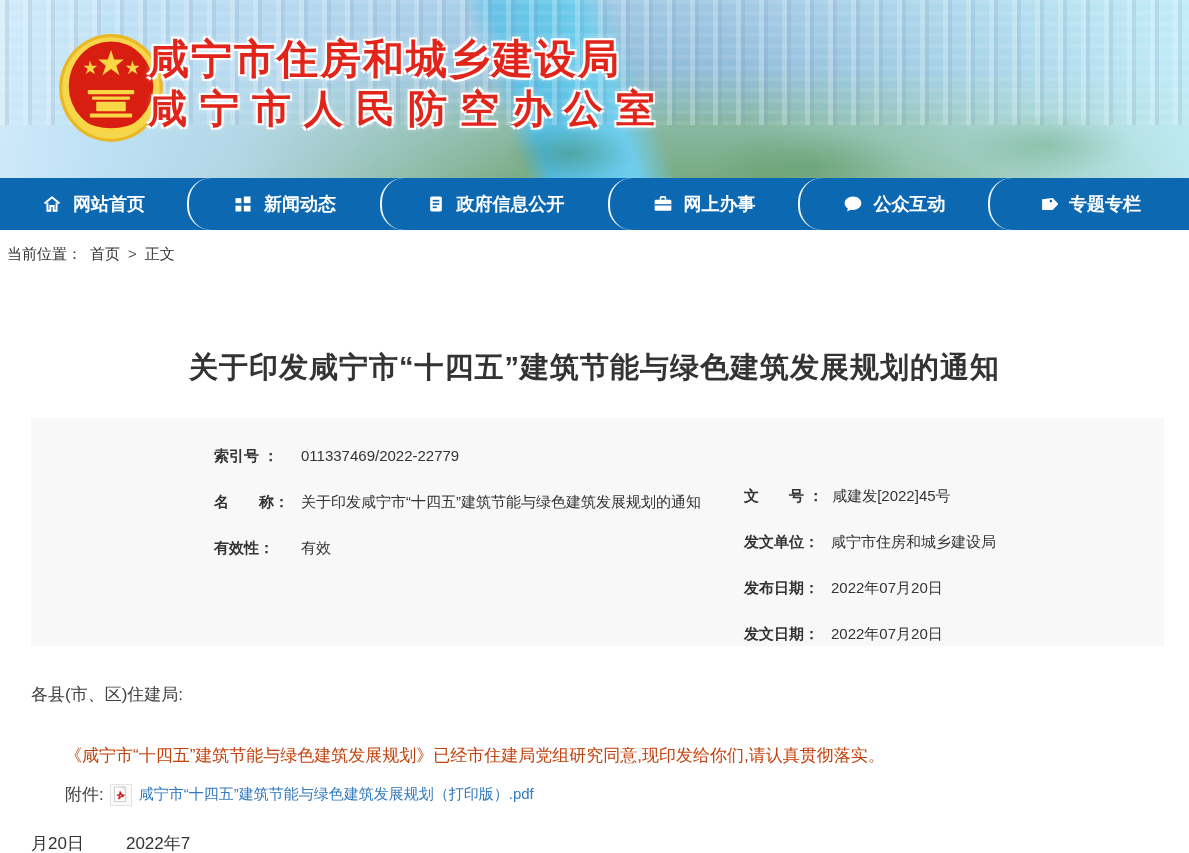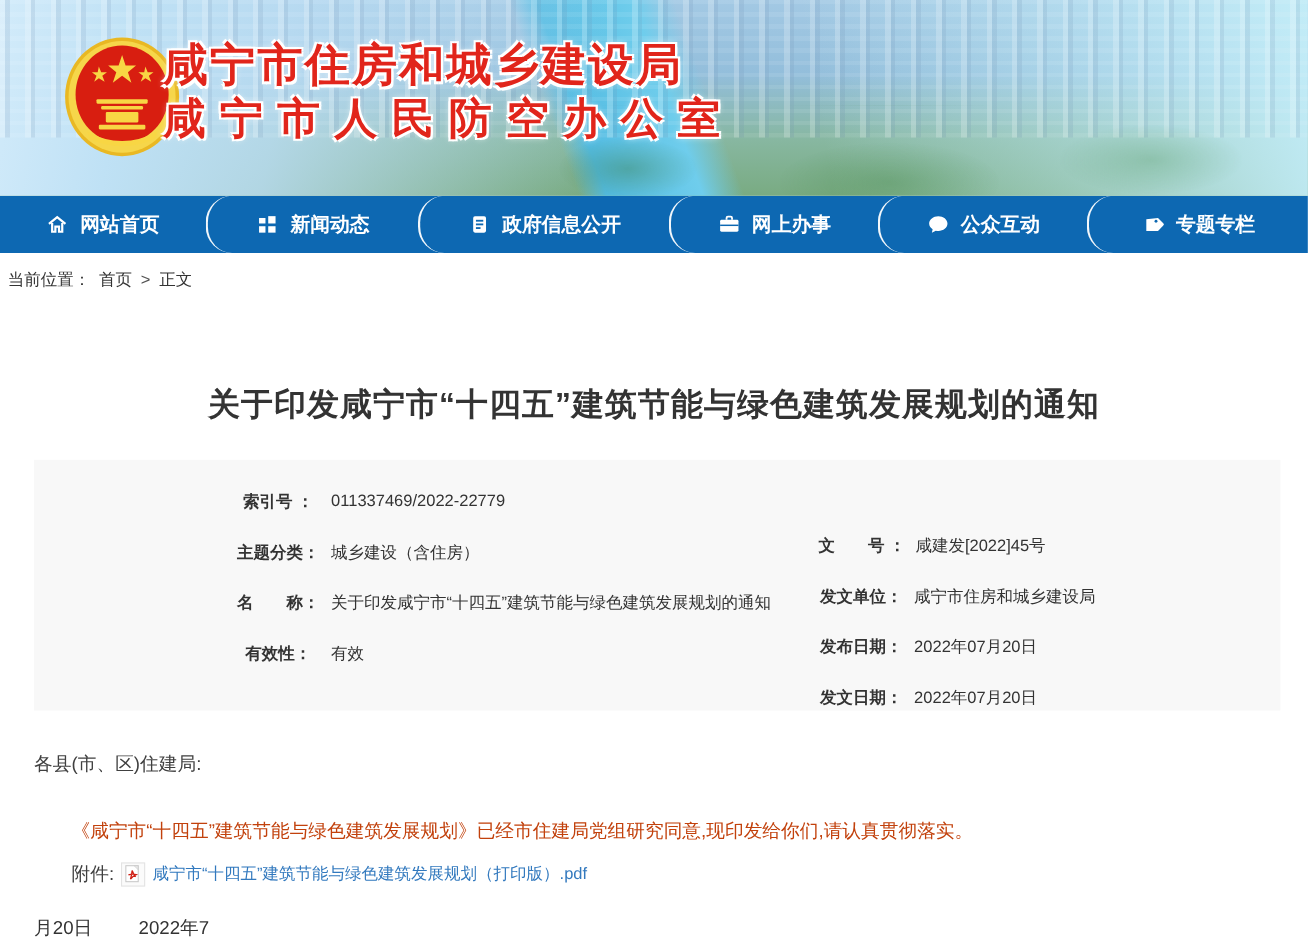--- a/index.html
+++ b/index.html
@@ -61,21 +61,21 @@
   .breadcrumb a { color:#333; text-decoration:none; cursor:pointer; }
   .crumb-sep { margin:0 8px; color:#555; }
   .crumb-home { margin-left:8px; }
 
   
   .article-title {
     margin-top:72px; text-align:center; font-size:29px; font-weight:bold;
     color:#333; letter-spacing:1px;
   }
   .meta-box {
-    margin:30px 25px 0 31px; height:228px; background:#f8f8f8; padding-top:29px;text-align:center;
+    margin:30px 25px 0 31px; height:228px; background:#f8f8f8; padding-top:29px;
   }
   .meta-grid { display:flex; }
   .meta-col-left { margin-left:183px; width:470px; }
   .meta-col-right { margin-left:60px; flex:1;margin-top:40px; }
   .meta-row { display:flex; height:46px; font-size:15px; align-items:flex-start; }
   .meta-label { font-weight:bold; color:#333; white-space:pre; flex:0 0 78px; }
   .meta-value { color:#333; margin-left:9px; white-space:nowrap; }
 
   
   .doc-body { margin:0 25px 0 31px; font-size:17px; color:#404040; }
@@ -187,24 +187,20 @@
 <h1 class="article-title">关于印发咸宁市“十四五”建筑节能与绿色建筑发展规划的通知</h1>
 
 <div class="meta-box">
   <div class="meta-grid">
     <div class="meta-col-left">
       <div class="meta-row">
         <span class="meta-label">索引号 ：</span>
         <span class="meta-value">011337469/2022-22779</span>
       </div>
       <div class="meta-row">
-        <span class="meta-label">主题分类：</span>
-        <span class="meta-value">城乡建设（含住房）</span>
-      </div>
-      <div class="meta-row">
         <span class="meta-label">名　　称：</span>
         <span class="meta-value">关于印发咸宁市“十四五”建筑节能与绿色建筑发展规划的通知</span>
       </div>
       <div class="meta-row">
         <span class="meta-label">有效性：</span>
         <span class="meta-value">有效</span>
       </div>
     </div>
     <div class="meta-col-right">
       <div class="meta-row">

